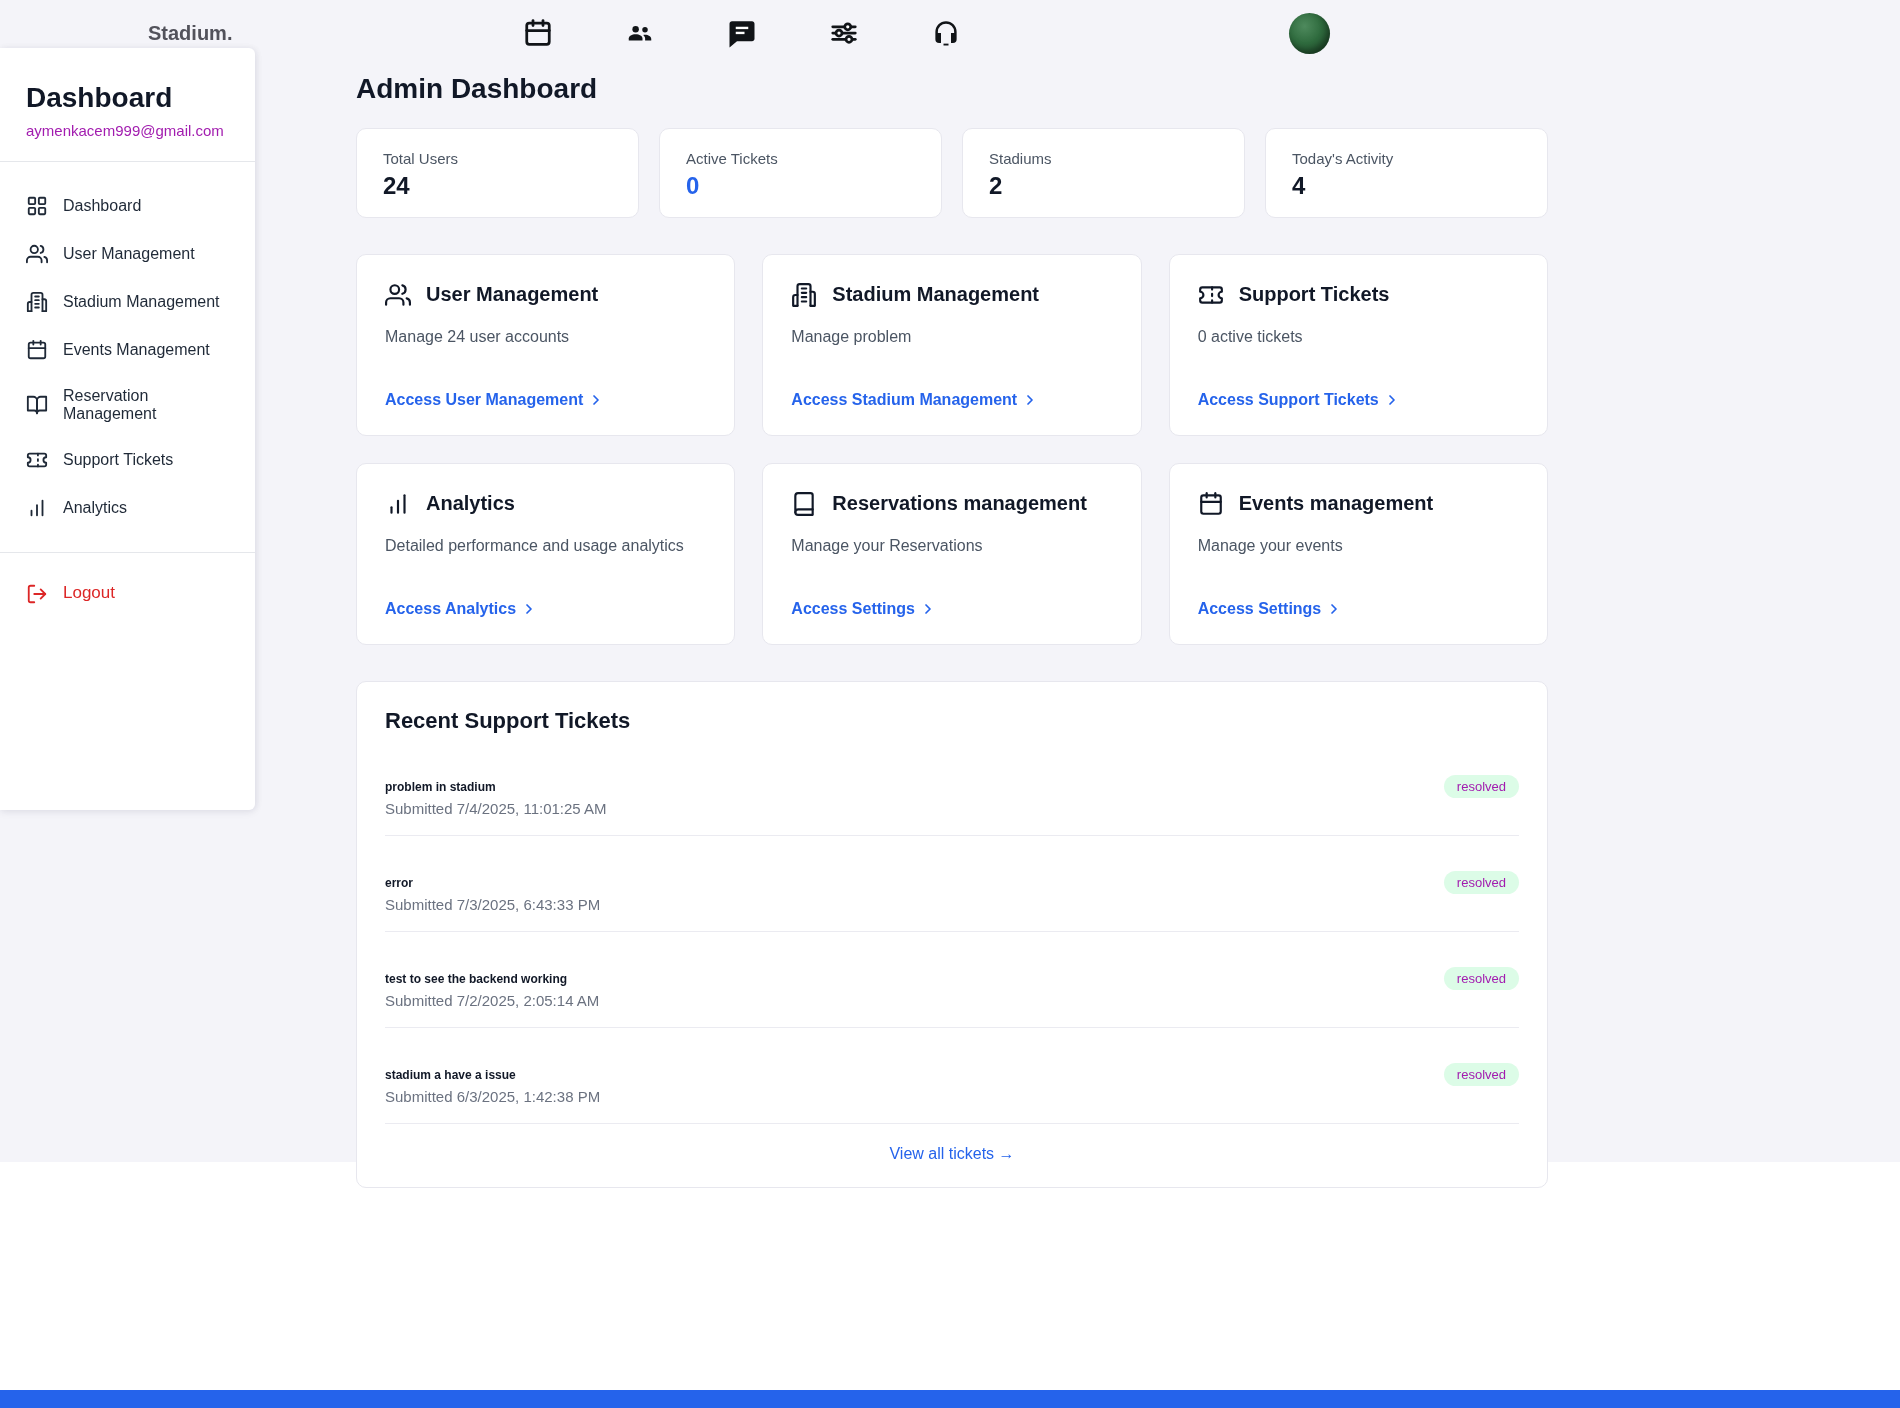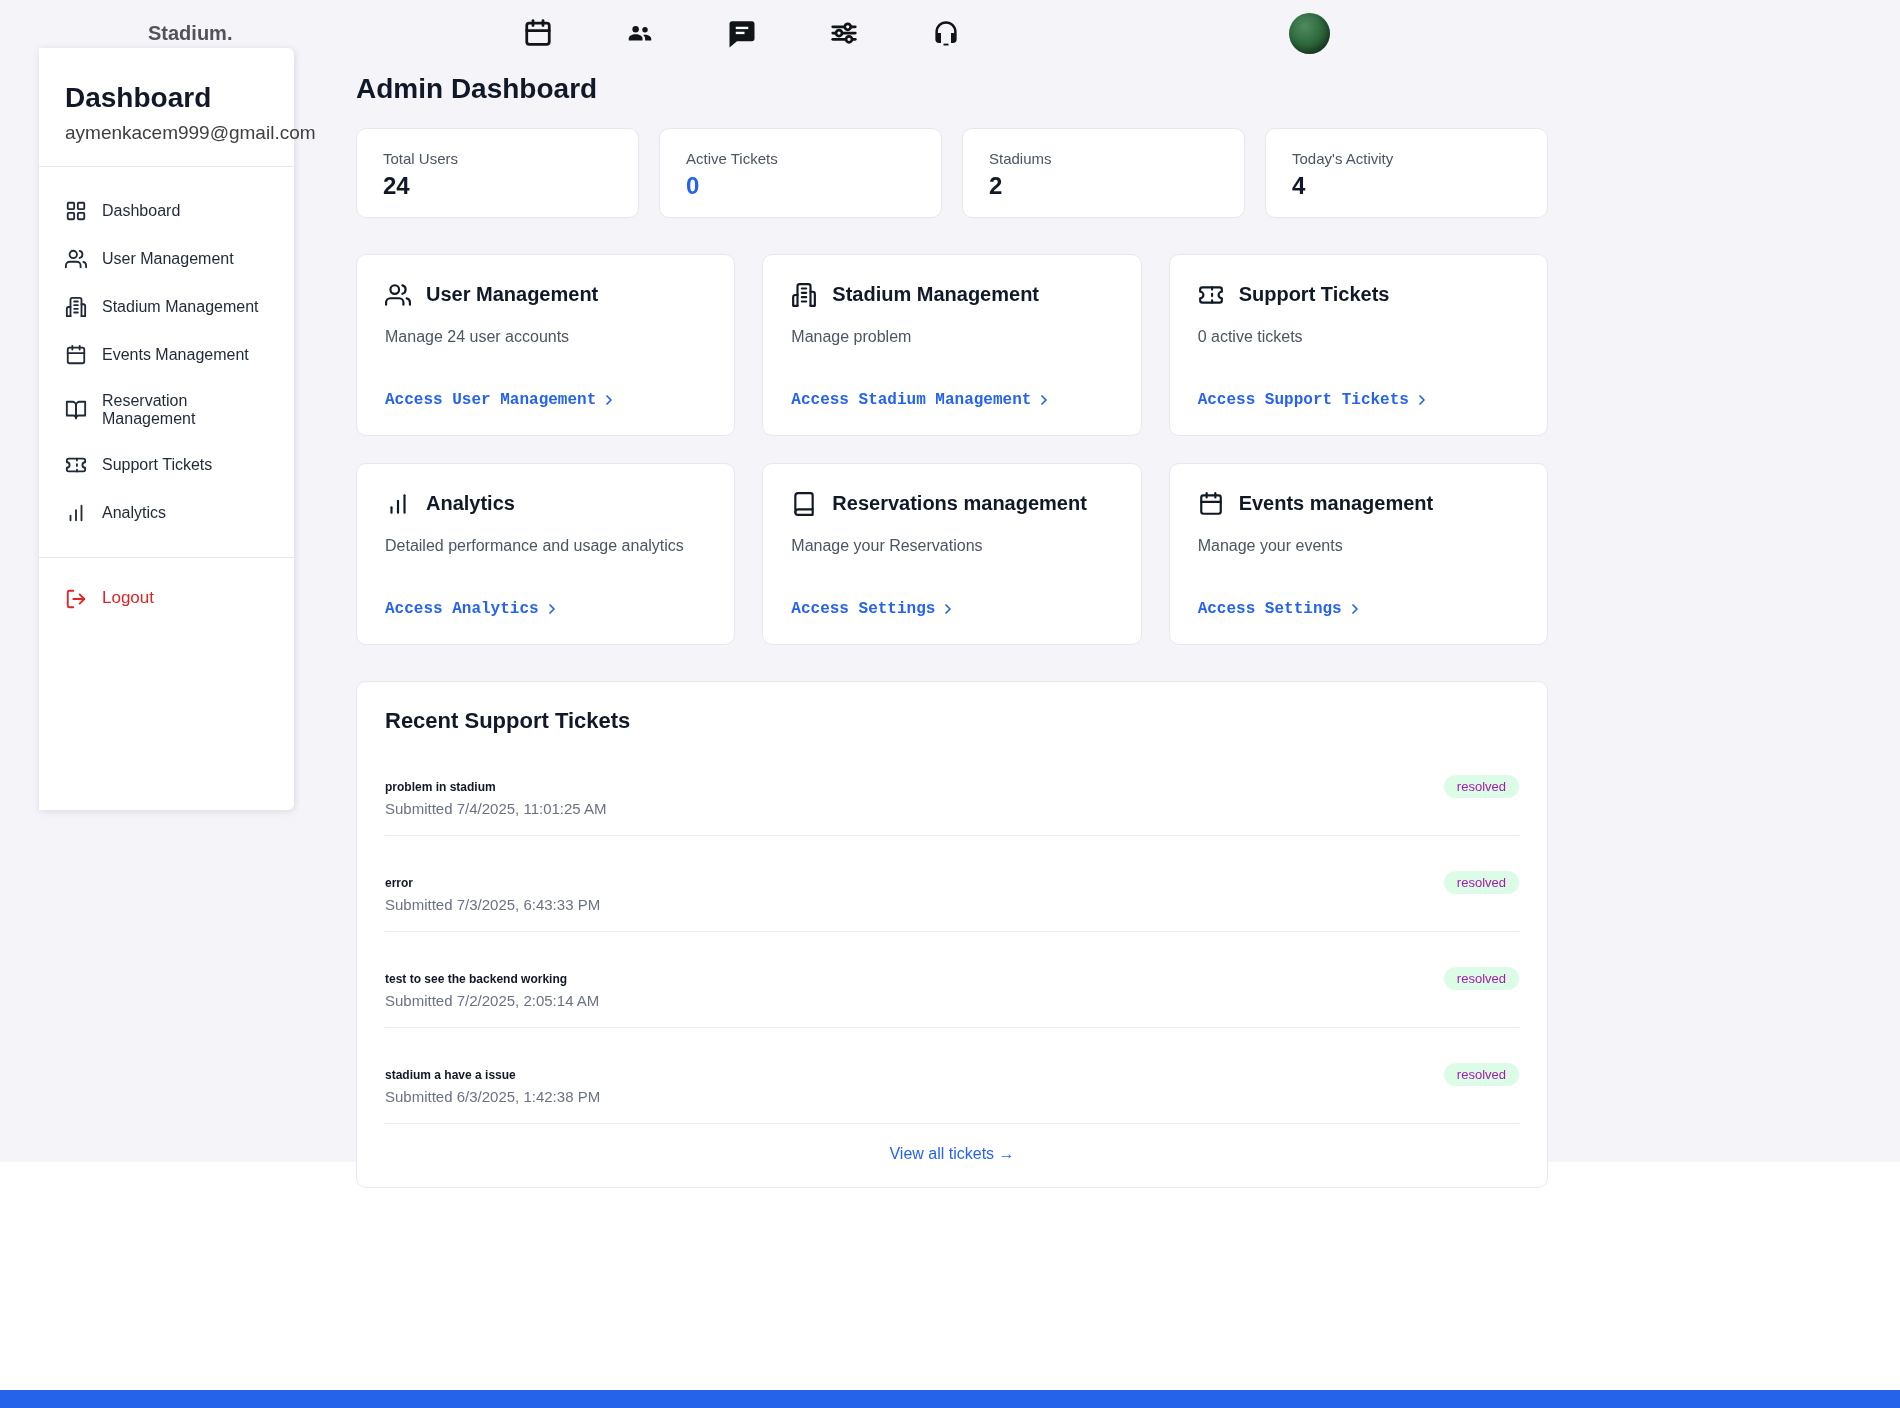--- a/index.html
+++ b/index.html
@@ -13,24 +13,24 @@
   .top-icons { position:absolute; left:523px; top:18px; display:flex; gap:72px; }
   .top-icon { width:30px; height:30px; color:#111418; cursor:pointer; }
   .top-icon svg { width:30px; height:30px; display:block; }
   .avatar { position:absolute; left:1289px; top:13px; width:41px; height:41px; border-radius:50%;
             background: radial-gradient(circle at 38% 32%, #4e8a5d 0%, #2f6b3e 45%, #1c4527 100%);
             box-shadow: inset -3px -4px 6px rgba(0,0,0,.35); cursor:pointer; }
 
   
   .sidebar { position:absolute; left:0; top:48px; width:255px; height:762px; background:#ffffff;
              border-radius:0 6px 6px 0; box-shadow:0 2px 8px rgba(30,30,60,.08), 2px 0 6px rgba(30,30,60,.05);
-             padding-top:28px;margin-left:39px; }
+             padding-top:28px; }
   .side-header { padding:6px 26px 22px; }
   .side-title { font-size:28px; font-weight:700; color:#111827; margin-bottom:8px; }
-  .side-email { font-size:19px; color:#404040; }
+  .side-email { font-size:15px; color:#a21caf; }
   .side-divider { height:1px; background:#e5e7eb; margin:0 0 16px; }
   .side-menu { padding:4px 0; }
   .side-item { display:flex; align-items:center; gap:15px; padding:13px 26px; font-size:16px; color:#1f2937; cursor:pointer; }
   .sicon { width:22px; height:22px; color:#1f2937; flex:0 0 22px; }
   .sicon svg { width:22px; height:22px; display:block; }
   .logout-wrap { margin-top:16px; }
   .logout { display:flex; align-items:flex-start; gap:15px; padding:14px 26px; font-size:17px; color:#dc2626; cursor:pointer; }
   .logout .sicon { color:#dc2626; }
 
   
@@ -45,21 +45,21 @@
 
   .features { display:grid; grid-template-columns:repeat(3,1fr); gap:27px; margin-top:36px; }
   .feature-card { background:#fff; border:1px solid #e7e7ee; border-radius:10px; padding:27px 28px 26px; height:182px;
                   display:flex; flex-direction:column; }
   .fc-head { display:flex; align-items:center; gap:15px; }
   .ficon { width:26px; height:26px; color:#111827; flex:0 0 26px; }
   .ficon svg { width:26px; height:26px; display:block; }
   .fc-title { font-size:20px; font-weight:700; color:#111827; }
   .fc-desc { font-size:16px; color:#4b5563; margin-top:20px; }
   .fc-link { margin-top:auto; display:inline-flex; align-items:center; gap:5px; font-size:16px; font-weight:700;
-             color:#2563eb; text-decoration:none; cursor:pointer; width:max-content;font-family:Liberation Mono, monospace; }
+             color:#2563eb; text-decoration:none; cursor:pointer; width:max-content; }
   .fc-link svg { width:16px; height:16px; }
 
   .tickets-card { background:#fff; border:1px solid #e7e7ee; border-radius:10px; margin-top:36px; padding:26px 28px 14px; }
   .tk-title { font-size:22px; font-weight:700; color:#111827; margin-bottom:6px; }
   .ticket-row { display:flex; align-items:center; justify-content:space-between; padding:17px 0 18px; border-bottom:1px solid #ebebf1; }
   .t-title { font-size:12px; font-weight:700; color:#111827;margin-top:23px; }
   .t-sub { font-size:15px; color:#6b7280; margin-top:6px; }
   .badge { background:#dcfce7; color:#a21caf; font-size:13px; padding:4px 13px; border-radius:999px; }
   .view-all { text-align:center; padding:21px 0 10px; }
   .view-all a { color:#2563eb; font-size:16px; text-decoration:none; cursor:pointer; }

